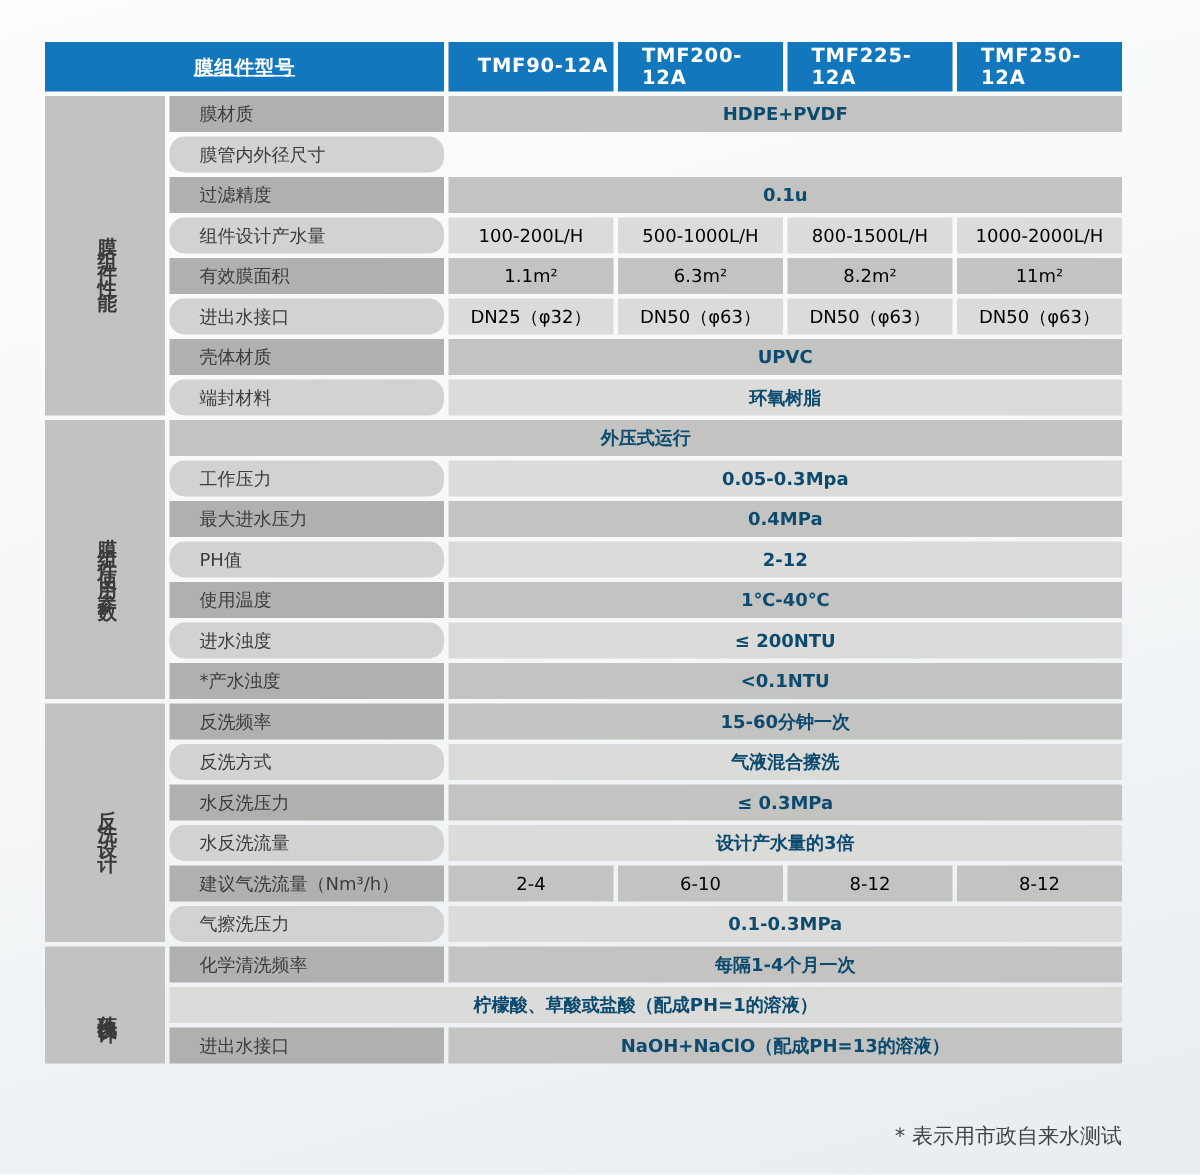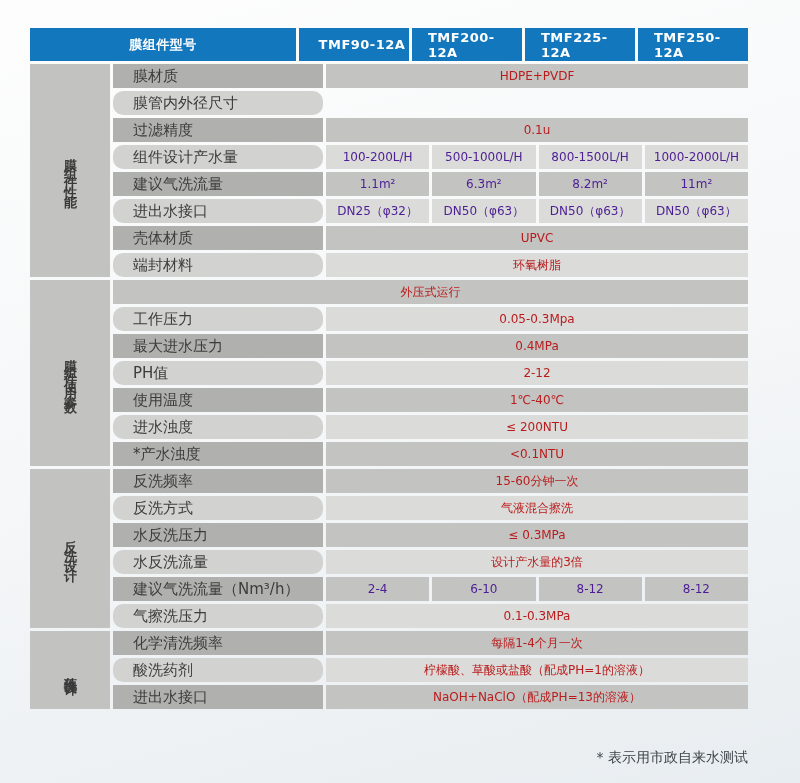--- a/index.html
+++ b/index.html
@@ -10,46 +10,46 @@
     font-family:"DejaVu Sans",sans-serif;
     overflow:hidden;
   }
   .spec-table{position:absolute;left:30px;top:28px;width:718px;}
   .header-row{display:flex;gap:3px;height:33px;}
   .hcell{
     background:#1377bd;color:#ffffff;
     display:flex;align-items:center;justify-content:center;
     font-size:13px;font-weight:bold;letter-spacing:.5px;
   }
-  .hcell.model-label{width:266px;flex:none;}
+  .hcell.model-label{width:266px;flex:none;text-decoration:underline;}
   .hcell.model{flex:1;padding-left:16px;}
   .tbody{margin-top:3px;display:flex;flex-direction:column;gap:3px;}
   .section{display:flex;gap:3px;}
   .group-cell{
     width:80px;flex:none;background:#c2c2c0;
     display:flex;align-items:center;justify-content:center;
   }
   .group-text{
     writing-mode:vertical-rl;text-orientation:upright;
     font-size:13px;font-weight:bold;color:#3a3a3a;
   }
   .gt-1{letter-spacing:9px;}
   .gt-2{letter-spacing:7px;}
   .gt-3{letter-spacing:10px;}
   .gt-4{letter-spacing:2px;}
   .rows{flex:1;display:flex;flex-direction:column;gap:3px;}
   .row{display:flex;gap:3px;height:24px;}
   .cell{display:flex;align-items:center;box-sizing:border-box;}
   .label{
-    width:210px;flex:none;padding-left:20px;
-    font-size:15px;color:#3c3c3c;
-  }
-  .value{flex:1;justify-content:center;font-size:12px;color:#b91c1c;}
+    width:183px;flex:none;padding-left:20px;
+    font-size:12px;color:#3c3c3c;
+  }
+  .value{flex:1;justify-content:center;font-size:12px;color:#0c4a6e;font-weight:bold;}
   .vals{flex:1;display:flex;gap:3px;}
-  .val{flex:1;justify-content:center;font-size:12px;color:#4c1d95;}
+  .val{flex:1;justify-content:center;font-size:12px;color:#000000;}
   .row.dark .label{background:#b0b0ae;}
   .row.dark .value,.row.dark .val{background:#c3c3c1;}
   .row.light .label{background:#d2d2d0;border-radius:10px;}
   .row.light .value,.row.light .val{background:#dbdbd9;}
   .footnote{
     position:absolute;left:30px;top:749px;width:718px;
     text-align:right;font-size:14px;color:#3e444a;
   }
 </style>
 </head>
@@ -87,21 +87,21 @@
           <div class="row light">
             <div class="cell label">组件设计产水量</div>
             <div class="vals">
               <div class="cell val">100-200L/H</div>
               <div class="cell val">500-1000L/H</div>
               <div class="cell val">800-1500L/H</div>
               <div class="cell val">1000-2000L/H</div>
             </div>
           </div>
           <div class="row dark">
-            <div class="cell label">建议气洗流量</div>
+            <div class="cell label">有效膜面积</div>
             <div class="vals">
               <div class="cell val">1.1m²</div>
               <div class="cell val">6.3m²</div>
               <div class="cell val">8.2m²</div>
               <div class="cell val">11m²</div>
             </div>
           </div>
           <div class="row light">
             <div class="cell label">进出水接口</div>
             <div class="vals">
@@ -197,21 +197,20 @@
       <div class="section">
         <div class="group-cell">
           <span class="group-text gt-4">药洗设计</span>
         </div>
         <div class="rows">
           <div class="row dark">
             <div class="cell label">化学清洗频率</div>
             <div class="cell value">每隔1-4个月一次</div>
           </div>
           <div class="row light">
-            <div class="cell label">酸洗药剂</div>
             <div class="cell value">柠檬酸、草酸或盐酸（配成PH=1的溶液）</div>
           </div>
           <div class="row dark">
             <div class="cell label">进出水接口</div>
             <div class="cell value">NaOH+NaClO（配成PH=13的溶液）</div>
           </div>
         </div>
       </div>
 
     </div>

